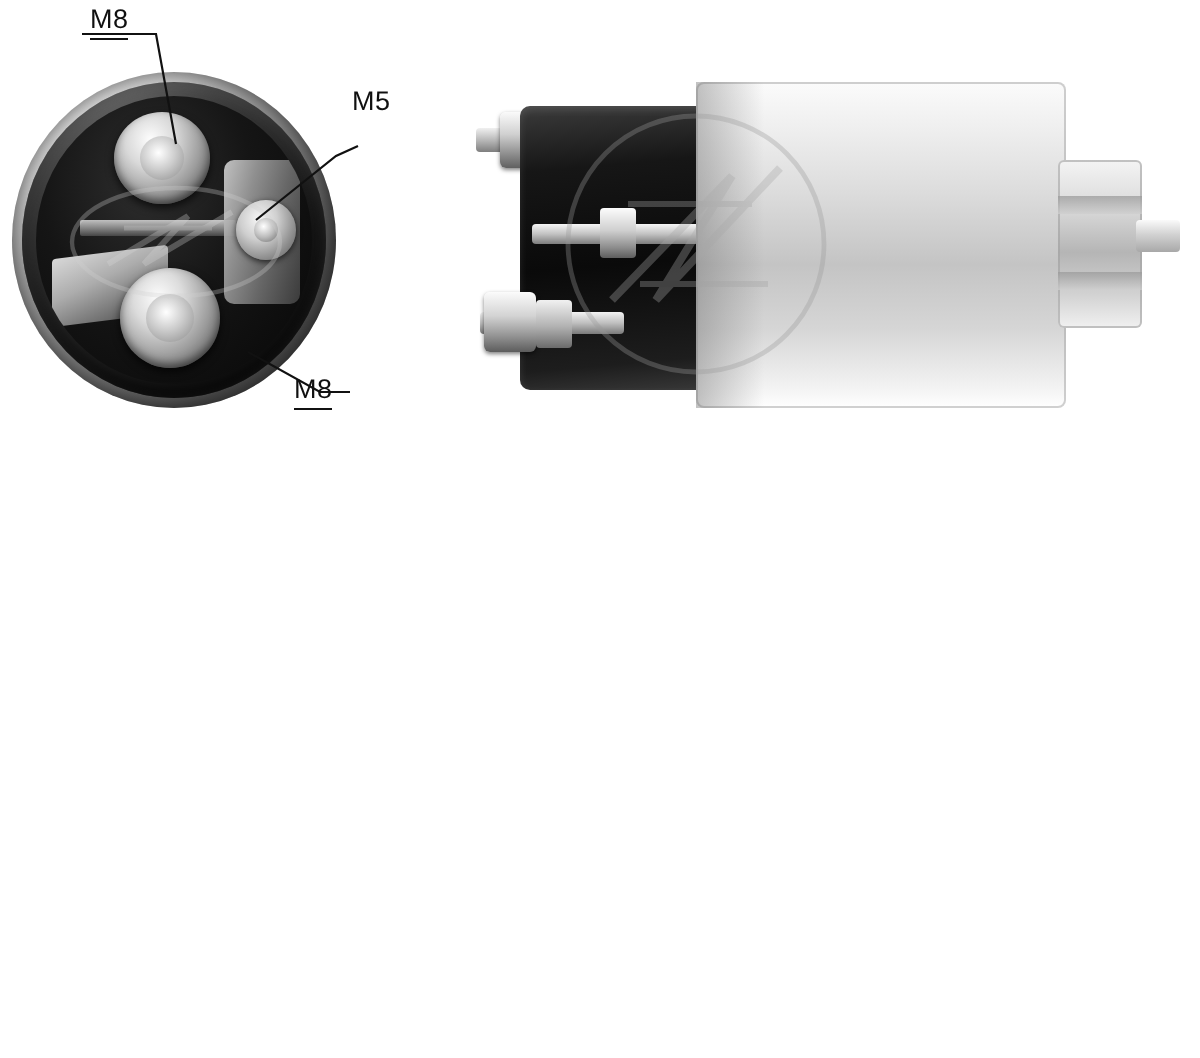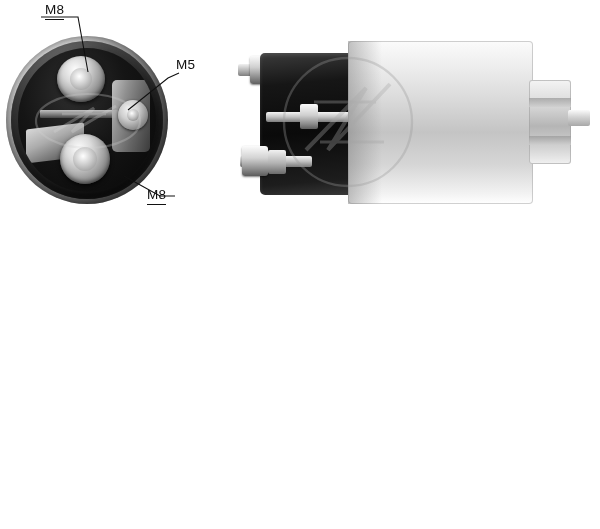--- a/index.html
+++ b/index.html
@@ -222,21 +222,21 @@
       </svg>
     </div>
 
     <svg width="600" height="262" style="position:absolute;left:0;top:0;">
       <path d="M41,17 L78,17 L88,72" fill="none" stroke="#111" stroke-width="1.1"></path>
       <path d="M179,73 L168,78 L128,110" fill="none" stroke="#111" stroke-width="1.1"></path>
       <path d="M175,196 L160,196 L124,176" fill="none" stroke="#111" stroke-width="1.1"></path>
     </svg>
 
     <div class="callout ul" style="left:45px;top:3px;">M8</div>
-    <div class="callout" style="left:176px;top:58px;">M5</div>
+    <div class="callout" style="left:176px;top:44px;">M5</div>
     <div class="callout ul" style="left:147px;top:188px;">M8</div>
   </div>
 
   <div class="draw-area">
     <svg class="draw-svg" width="600" height="267">
       <g fill="none" stroke="#1a1a1a" stroke-width="1" stroke-linejoin="round">
 
         <path d="M134,327 L134,455 L136,457 L295,457 L295,325 L136,325 Z"></path>
         <path d="M136,325 L136,457"></path>
         <path d="M295,325 L300,325 L300,457 L295,457"></path>

